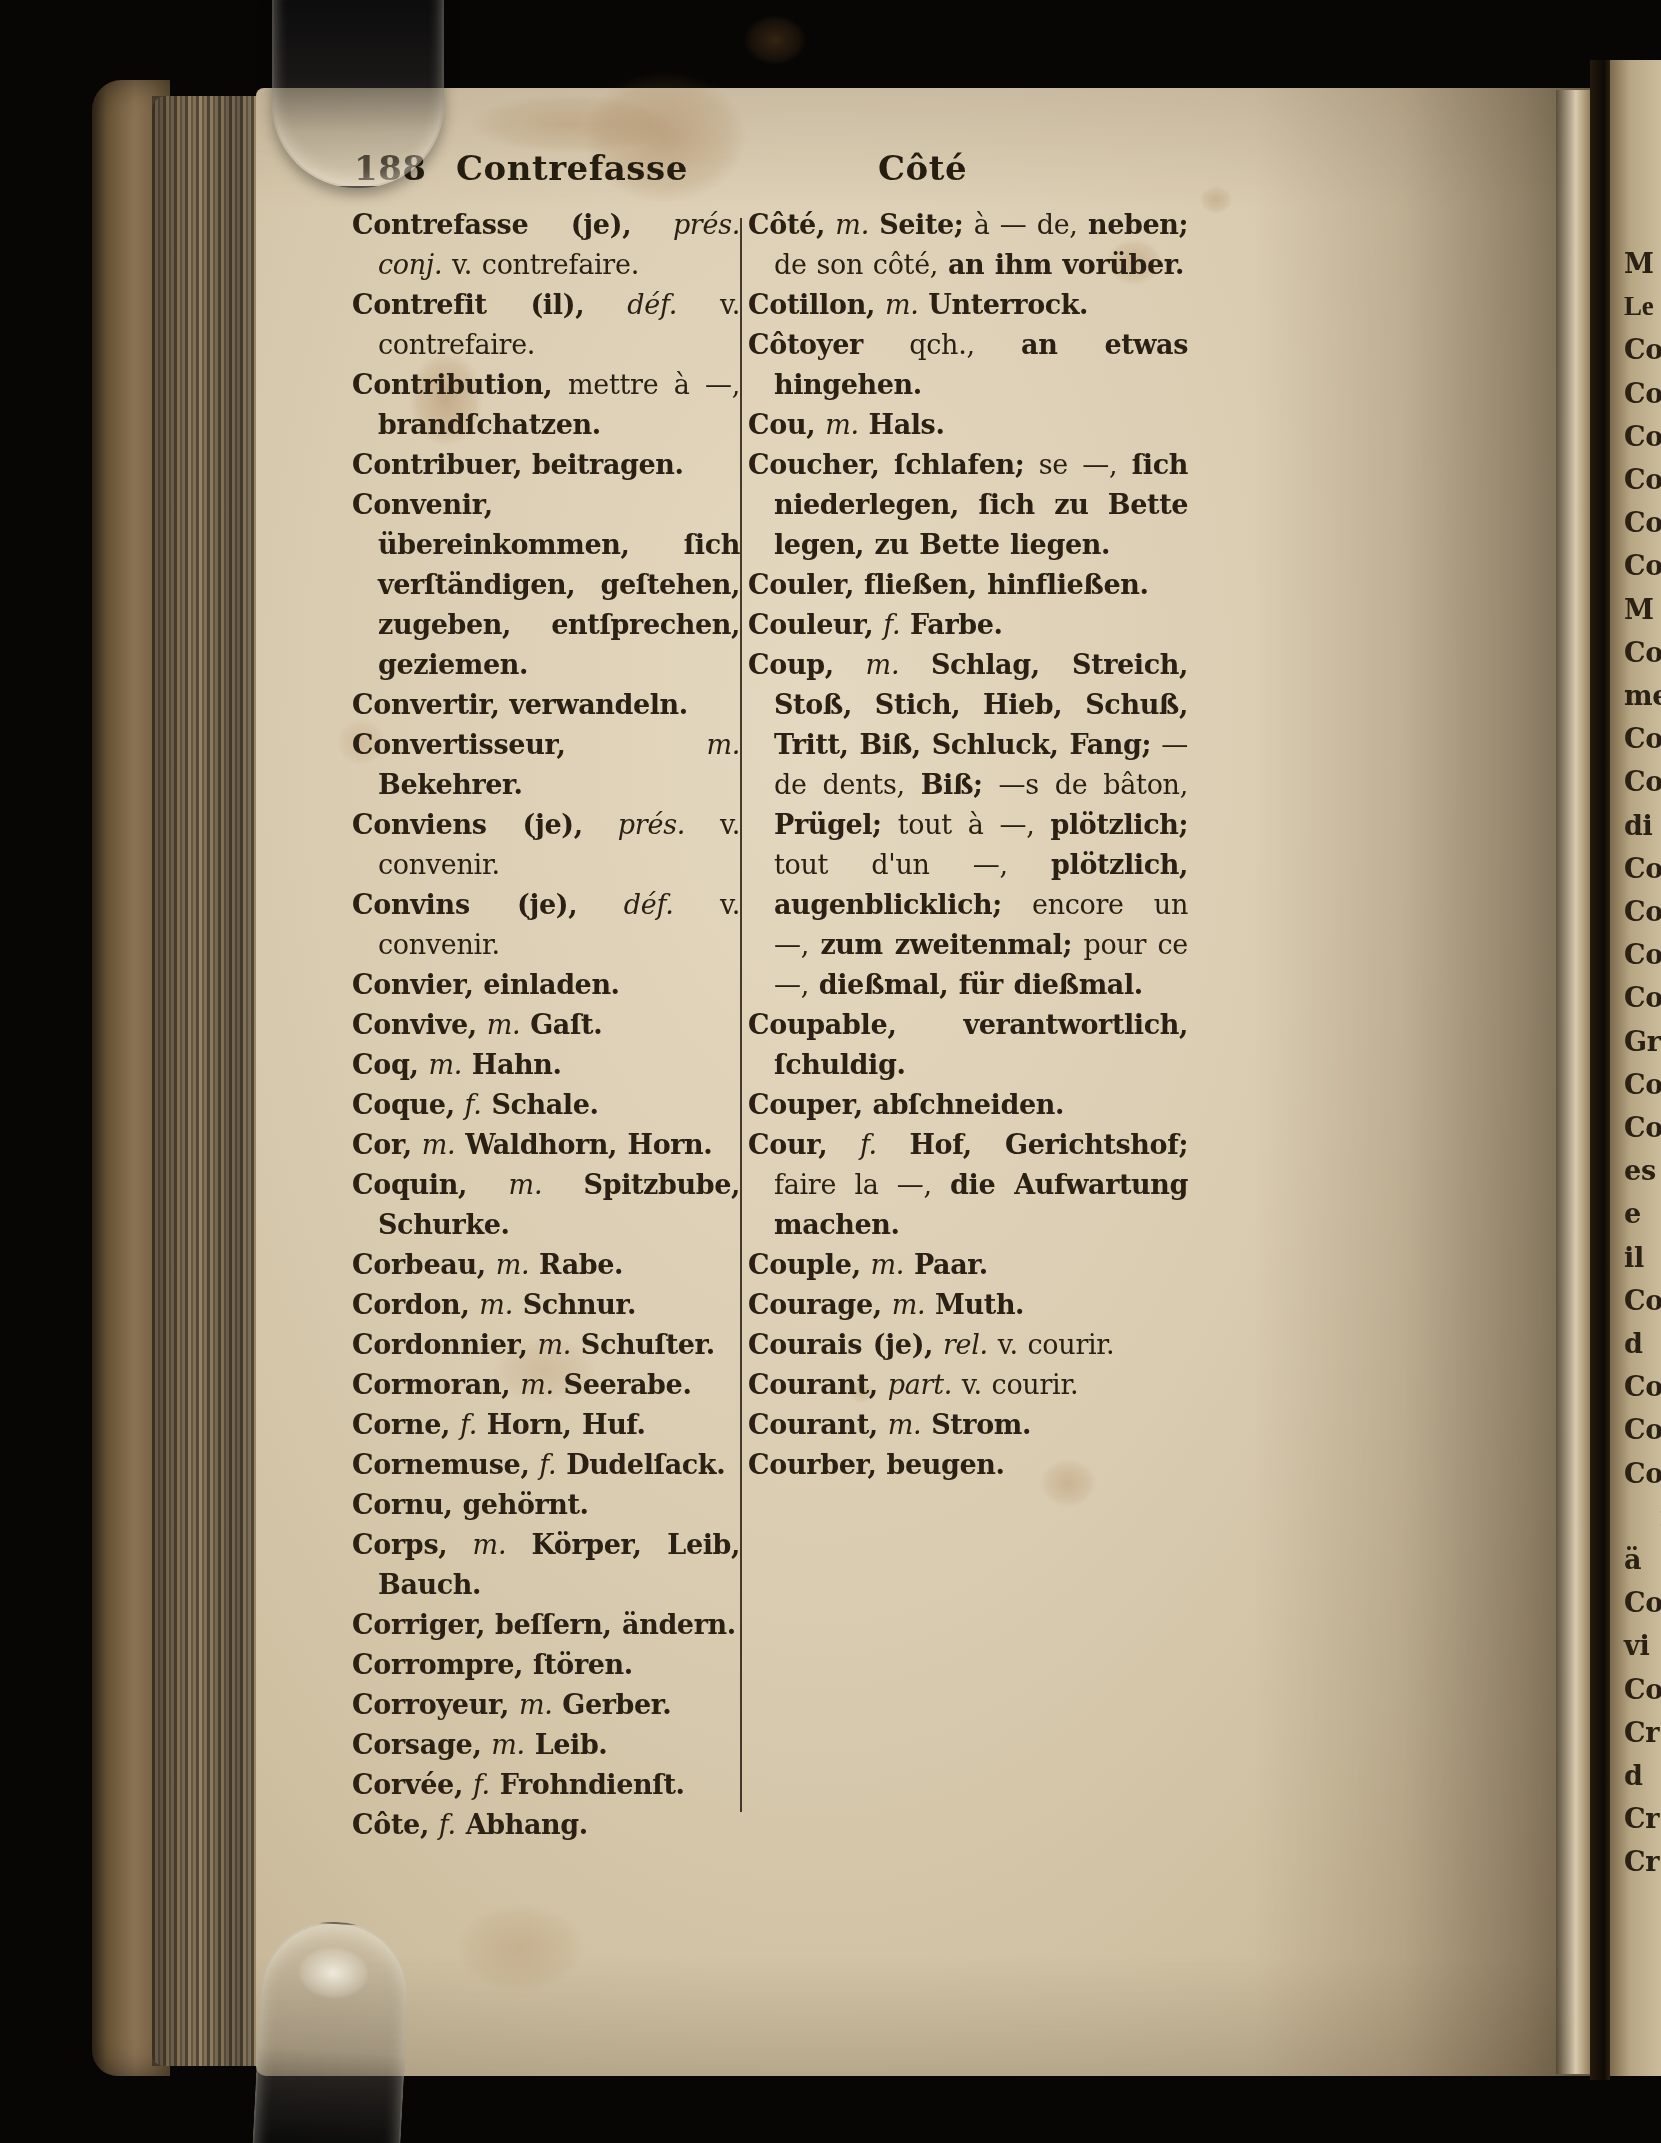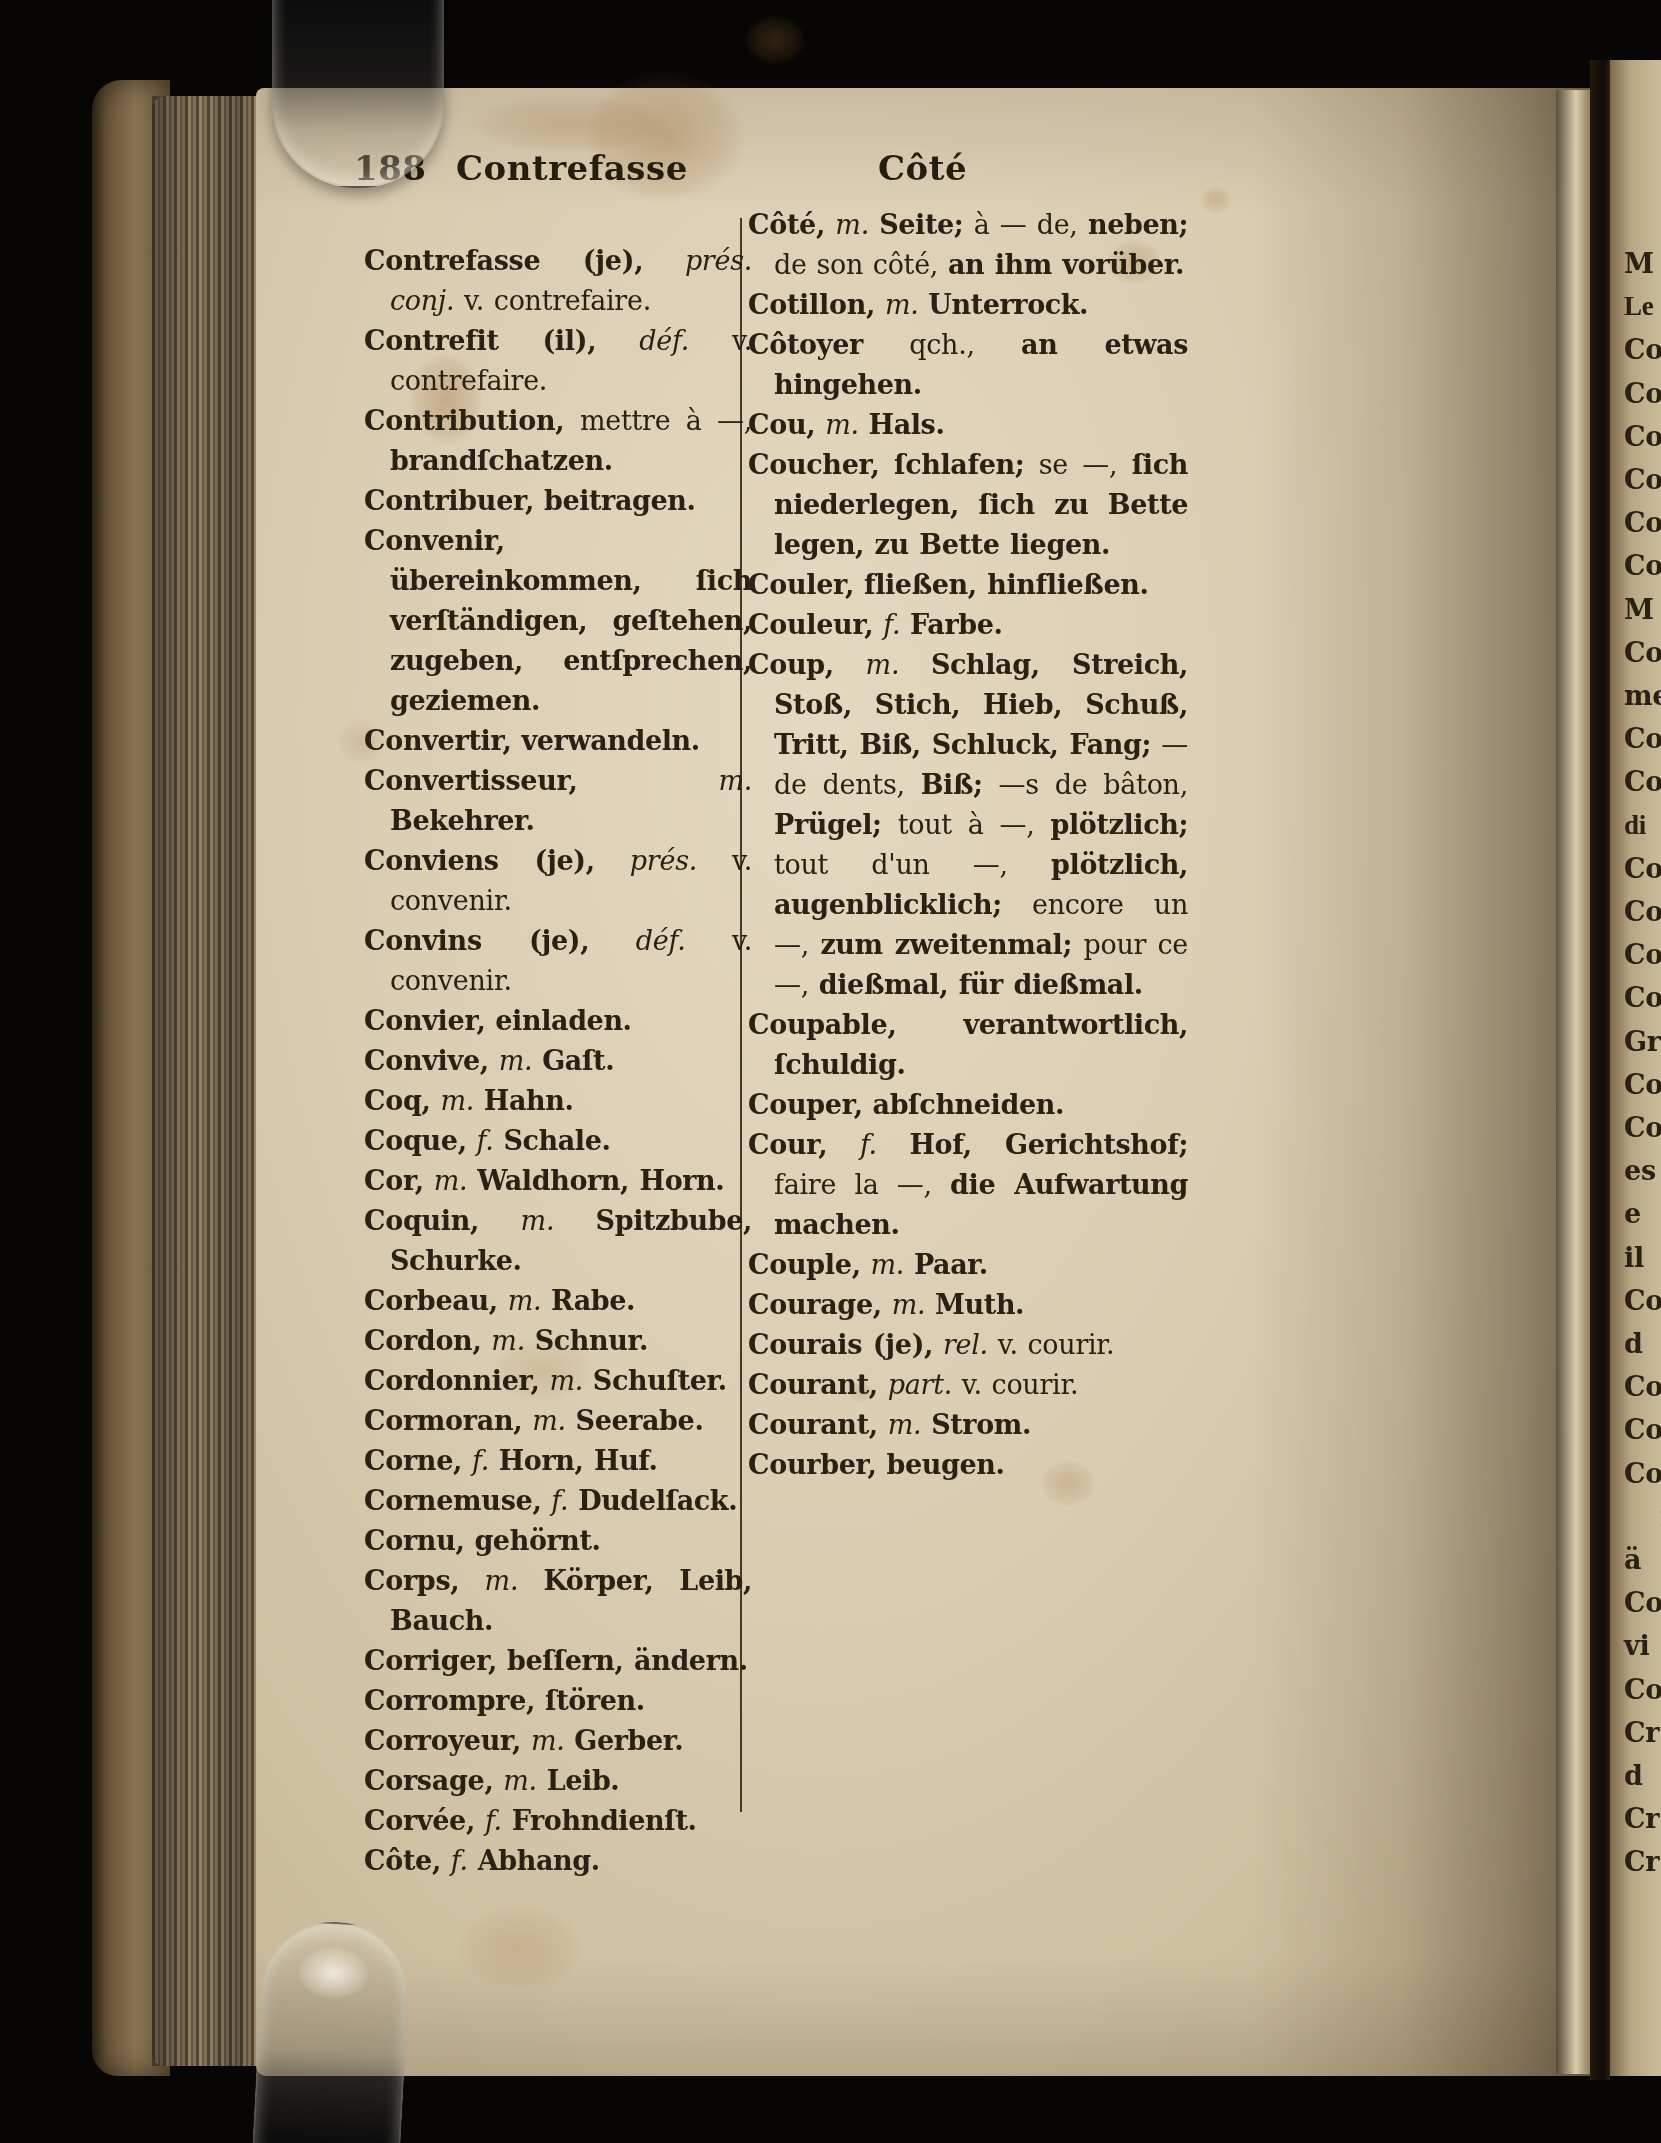--- a/index.html
+++ b/index.html
@@ -47,21 +47,21 @@
 
   
   .stain{position:absolute;border-radius:50%;pointer-events:none;
     background:radial-gradient(closest-side,rgba(146,96,45,.32),rgba(146,96,45,.12) 60%,transparent 78%);}
 
   
   .page-header-item{position:absolute;font-weight:bold;font-size:34px;color:#261d11;letter-spacing:.5px;}
   .divider{position:absolute;left:740px;top:218px;width:2px;height:1594px;background:rgba(42,31,18,.85);}
   .col{position:absolute;top:205px;color:#2a2014;font-size:27px;line-height:40px;
        text-align:justify;letter-spacing:-0.3px;word-spacing:1.5px;}
-  .col-left{left:364px;width:388px;margin-top:36px;}
+  .col-left{left:352px;width:388px;}
   .col-right{left:748px;width:440px;}
   .entry{margin:0;text-indent:-26px;padding-left:26px;}
   .seg-hw{font-weight:bold;}
   .seg-lbl{font-style:italic;}
   .seg-de{font-weight:bold;letter-spacing:-0.4px;}
   .seg-fr{font-weight:normal;}
 </style>
 </head>
 <body>
 
@@ -79,21 +79,21 @@
       <div class="fragment" style="top: 318px;">Co</div>
       <div class="fragment" style="top: 361px;">Co</div>
       <div class="fragment" style="top: 404px;">Co</div>
       <div class="fragment" style="top: 447px;">Co</div>
       <div class="fragment" style="top: 490px;">Co</div>
       <div class="fragment" style="top: 534px;">M</div>
       <div class="fragment" style="top: 577px;">Cou</div>
       <div class="fragment" style="top: 620px;">me</div>
       <div class="fragment" style="top: 663px;">Cov</div>
       <div class="fragment" style="top: 706px;">Co</div>
-      <div class="fragment" style="top: 750px; font-family: Liberation Serif, serif;">di</div>
+      <div class="fragment" style="top: 750px;">di</div>
       <div class="fragment" style="top: 793px;">Co</div>
       <div class="fragment" style="top: 836px;">Co</div>
       <div class="fragment" style="top: 879px;">Cou</div>
       <div class="fragment" style="top: 922px;">Cou</div>
       <div class="fragment" style="top: 966px;">Gr</div>
       <div class="fragment" style="top: 1009px;">Cov</div>
       <div class="fragment" style="top: 1052px;">Co</div>
       <div class="fragment" style="top: 1095px;">es</div>
       <div class="fragment" style="top: 1138px;">e</div>
       <div class="fragment" style="top: 1182px;">il</div>

